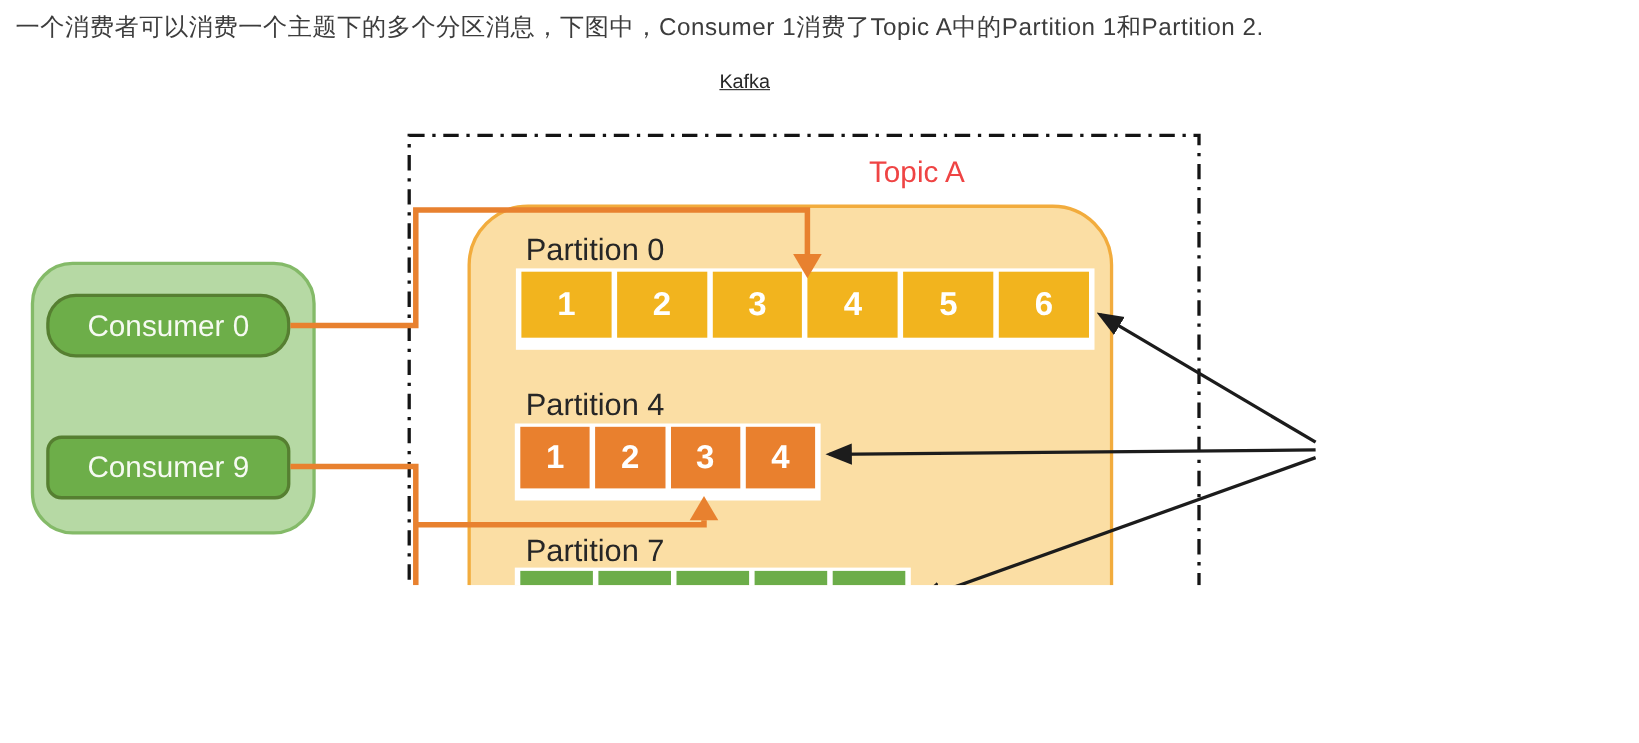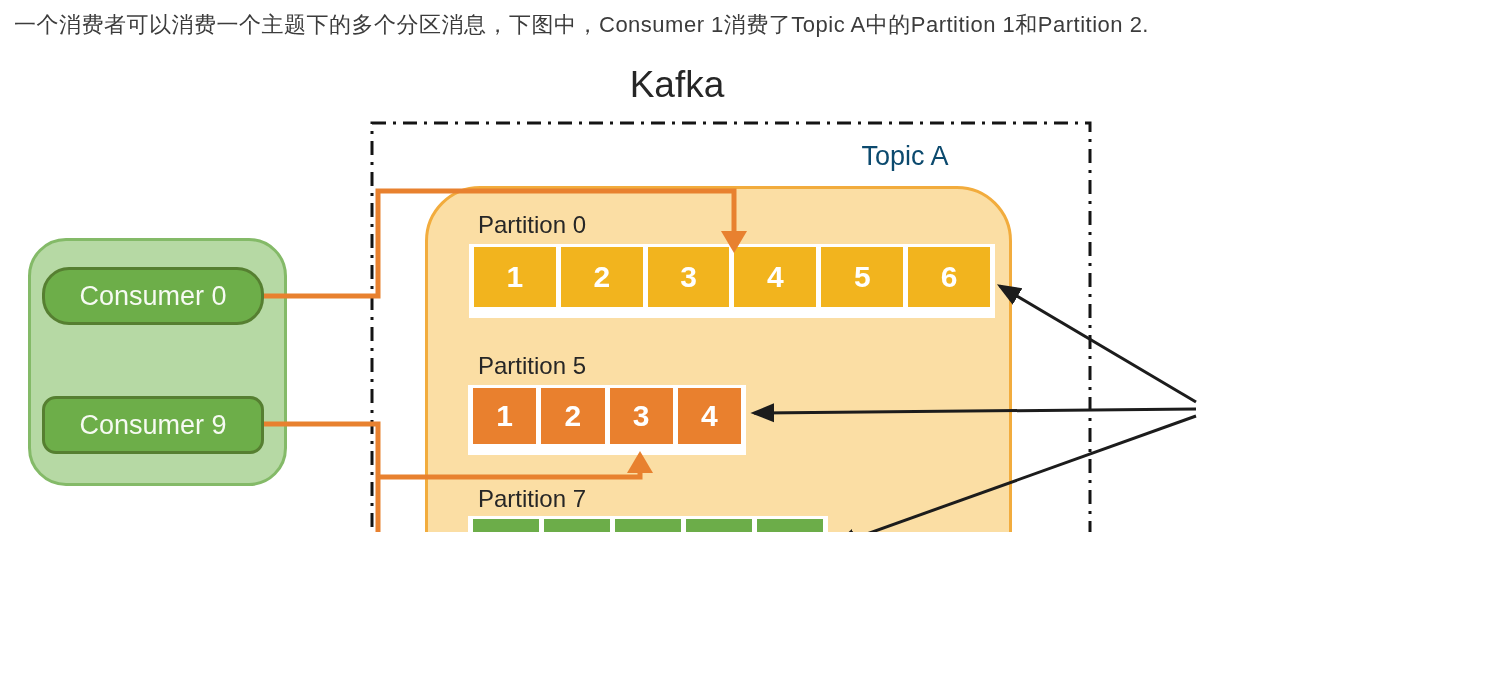--- a/index.html
+++ b/index.html
@@ -4,29 +4,29 @@
 <style>
   html,body { margin:0; padding:0; background:#fff; }
   .stage {
     position:relative; width:1490px; height:532px; background:#ffffff;
     font-family:"Liberation Sans", sans-serif; overflow:hidden;
   }
   .abs { position:absolute; }
 
   #header-text { left:14px; top:10px; font-size:22px; color:#3c3c3c; letter-spacing:0.5px; }
 
-  #kafka-label { left:602px; top:64px; width:150px; text-align:center; font-size:37px; color:#262626; }
-  #topic-label { left:790px; top:141px; width:230px; text-align:center; font-size:27px; color:#0c4a6e; }
+  #kafka-label { left:602px; top:64px; width:150px; text-align:center; font-size:18px; color:#262626;text-decoration:underline; }
+  #topic-label { left:790px; top:141px; width:230px; font-size:27px; color:#ef4444; }
 
   #topic-box {
     left:425px; top:186px; width:587px; height:431px; box-sizing:border-box;
     background:#FBDEA4; border:3px solid #F2AC3D; border-radius:55px;
   }
 
-  .partition-label { font-size:24px; color:#262626; }
+  .partition-label { font-size:28px; color:#262626; }
   .partition-row {
     background:#ffffff; display:flex; gap:5px;
     padding:3px 5px 11px 5px; box-sizing:border-box;
   }
   .cell {
     flex:1; display:flex; align-items:center; justify-content:center;
     color:#ffffff; font-weight:bold; font-size:30px;
   }
   #p0-label { left:478px; top:211px; }
   #p0-row   { left:469px; top:244px; width:526px; height:74px; }
@@ -72,21 +72,21 @@
   <div class="abs partition-label" id="p0-label">Partition 0</div>
   <div class="abs partition-row" id="p0-row">
       <div class="cell" style="background: rgb(242, 180, 30);">1</div>
       <div class="cell" style="background: rgb(242, 180, 30);">2</div>
       <div class="cell" style="background: rgb(242, 180, 30);">3</div>
       <div class="cell" style="background: rgb(242, 180, 30);">4</div>
       <div class="cell" style="background: rgb(242, 180, 30);">5</div>
       <div class="cell" style="background: rgb(242, 180, 30);">6</div>
     </div>
 
-  <div class="abs partition-label" id="p1-label">Partition 5</div>
+  <div class="abs partition-label" id="p1-label">Partition 4</div>
   <div class="abs partition-row" id="p1-row">
       <div class="cell" style="background: rgb(233, 128, 46);">1</div>
       <div class="cell" style="background: rgb(233, 128, 46);">2</div>
       <div class="cell" style="background: rgb(233, 128, 46);">3</div>
       <div class="cell" style="background: rgb(233, 128, 46);">4</div>
     </div>
 
   <div class="abs partition-label" id="p2-label">Partition 7</div>
   <div class="abs partition-row" id="p2-row">
       <div class="cell" style="background: rgb(108, 173, 73);">1</div>

